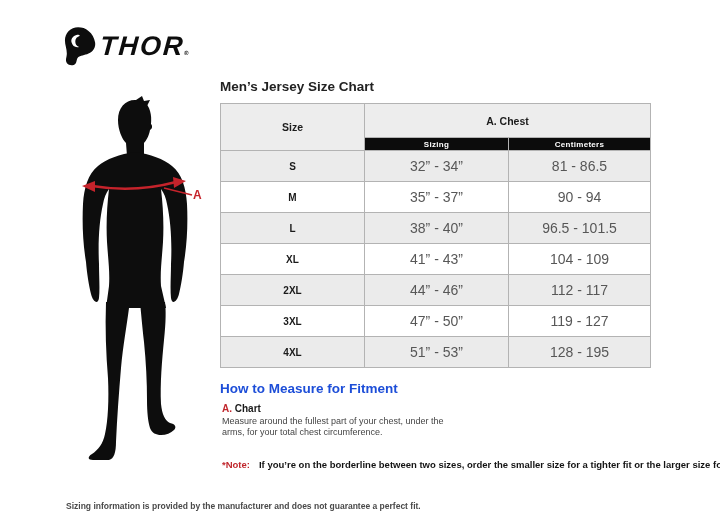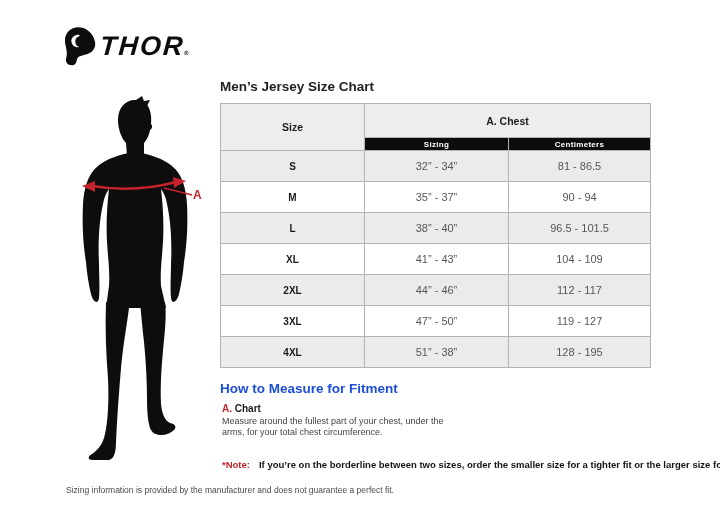--- a/index.html
+++ b/index.html
@@ -24,36 +24,36 @@
   .chart-title{left:220px;top:79px;font-size:13.5px;font-weight:700;color:#222;}
   .size-table-wrap{left:220px;top:103px;}
   table{border-collapse:collapse;width:430px;table-layout:fixed;}
   th,td{border:1px solid #b3b3b3;text-align:center;padding:0;}
   .size-h,.group-h{background:#ededed;font-size:10.5px;font-weight:700;color:#1c1c1c;}
   .group-h{height:33px;}
   .unit-h{
     height:12px;background:#0c0c0c;color:#ffffff;font-size:8px;font-weight:700;
     letter-spacing:.3px;border-color:#b3b3b3;
   }
-  tbody td{height:30px;font-size:11px;color:#575757;background:#ffffff;}
+  tbody td{height:30px;font-size:14px;color:#575757;background:#ffffff;}
   tbody td.size{font-weight:700;color:#1a1a1a;font-size:10px;}
   tbody tr.alt td{background:#ebebeb;}
 
   
   .fit-title{left:220px;top:381px;font-size:13.5px;font-weight:700;color:#1d4ed8;}
   .fit-item-head{left:222px;top:403px;font-size:10px;font-weight:700;color:#1a1a1a;}
   .red{color:#c0272d;}
   .fit-item-desc{left:222px;top:416px;width:245px;font-size:9px;line-height:11px;color:#454545;}
 
   
   .note{left:222px;top:459px;font-size:9.5px;font-weight:700;color:#141414;white-space:nowrap;}
   .note .red{margin-right:9px;}
 
   
-  .disclaimer{left:66px;top:485px;font-size:8.5px;line-height:11.5px;color:#4a4a4a;}
+  .disclaimer{left:66px;top:501px;font-size:8.5px;line-height:11.5px;color:#4a4a4a;font-weight:bold;}
 </style>
 </head>
 <body>
 
 <div class="abs logo">
   <svg width="32" height="40" viewBox="0 0 34 42" aria-hidden="true">
     <path fill-rule="evenodd" fill="#0d0d0d" d="M15,1 C7,1 1,7 1,15 C1,20 3,24 3,29 C3,33 1,36 3,39 C5,42 10,42 12,40 C14,38 13,35 15,33 C17,31 22,31 26,29 C31,27 34,22 33,17 C32,12 30,8 26,5 C23,2 19,1 15,1 Z M14,9 C10,10 7,13 8,17 C9,21 12,23 16,22 C13,21 12,19 12,16 C12,13 14,11 17,10 C16,9 15,9 14,9 Z"></path>
   </svg>
   <div class="wordmark"><span>THOR</span><span class="tm">®</span></div>
 </div>
@@ -123,21 +123,21 @@
         <td>44” - 46”</td>
         <td>112 - 117</td>
       </tr>
       <tr>
         <td class="size">3XL</td>
         <td>47” - 50”</td>
         <td>119 - 127</td>
       </tr>
       <tr class="alt">
         <td class="size">4XL</td>
-        <td>51” - 38”</td>
+        <td>51” - 53”</td>
         <td>128 - 195</td>
       </tr>
     </tbody>
   </table>
 </div>
 
 <div class="abs fit-title">How to Measure for Fitment</div>
 <div class="abs fit-item-head"><span class="red">A.</span> <span>Chart</span></div>
 <div class="abs fit-item-desc">Measure around the fullest part of your chest, under the arms, for your total chest circumference.</div>
 

